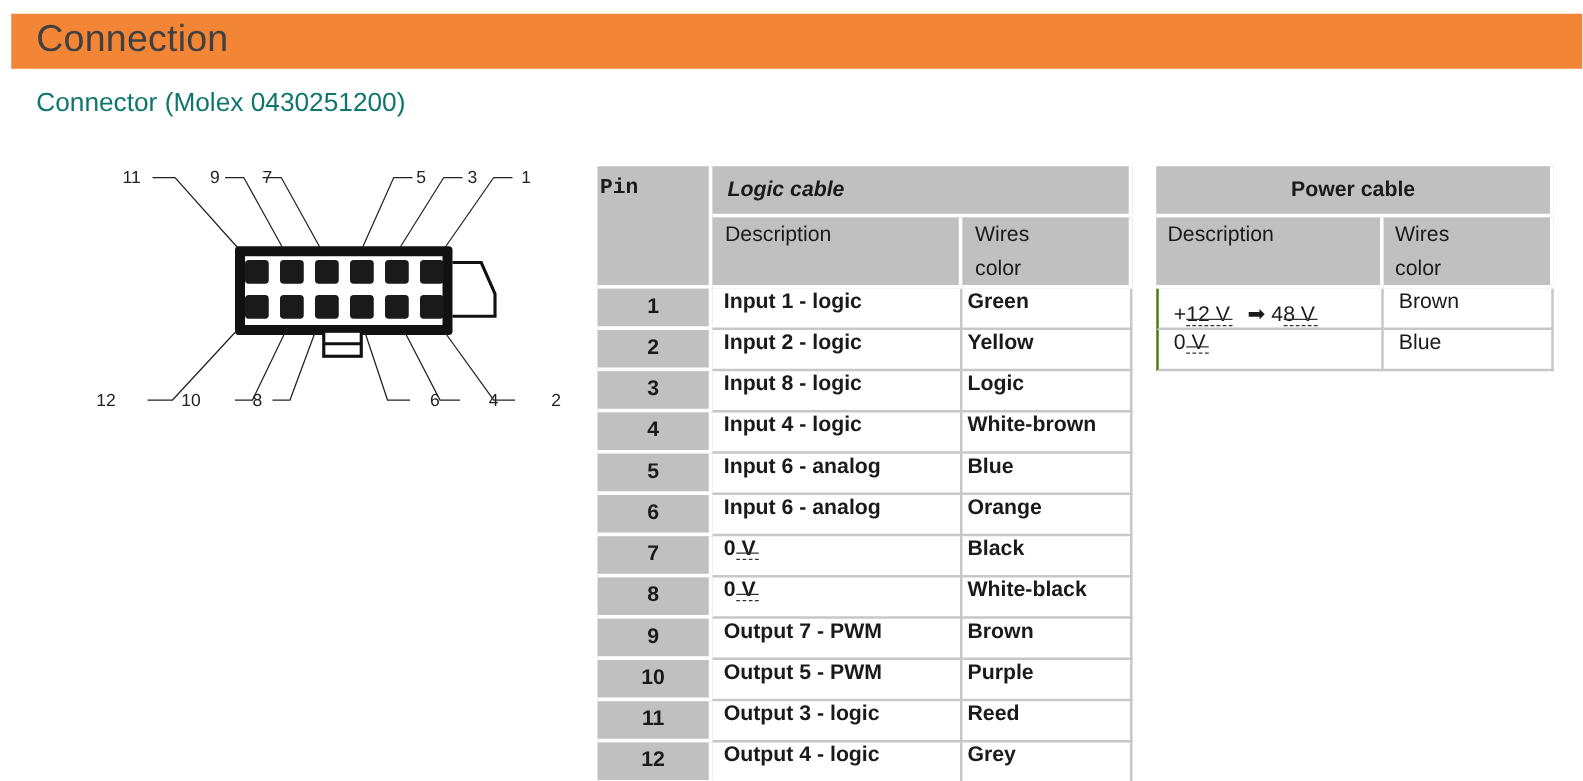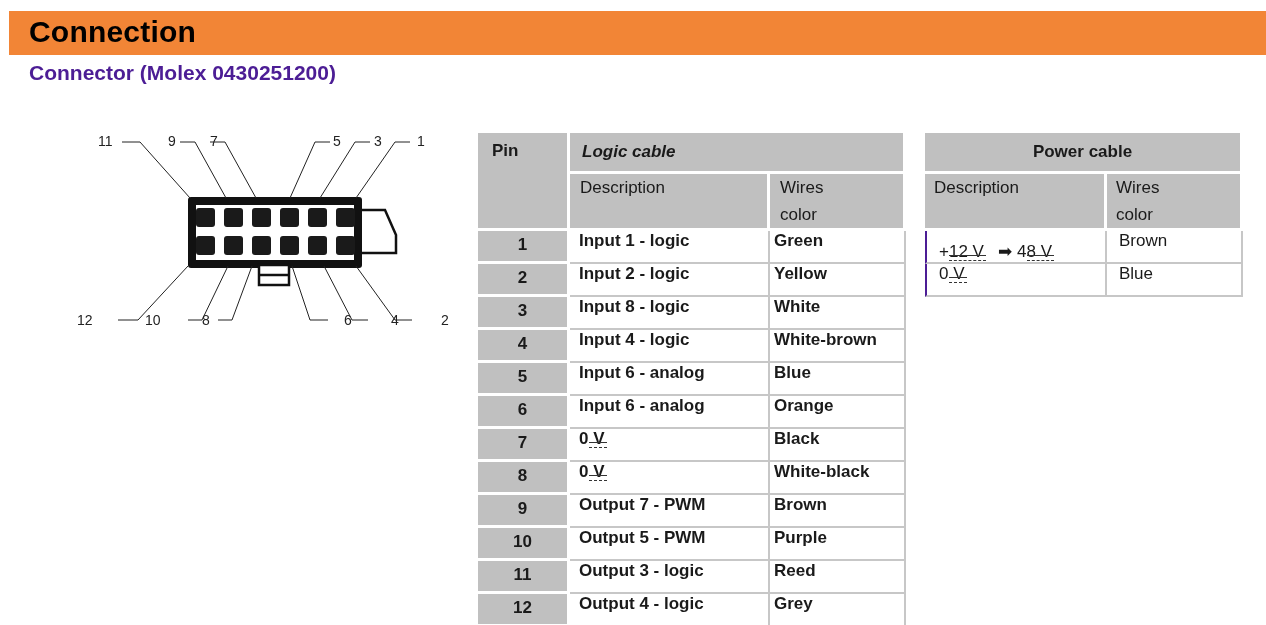--- a/index.html
+++ b/index.html
@@ -1,50 +1,50 @@
 <!DOCTYPE html>
 <html><head>
 <meta charset="utf-8">
 <style>
   * { box-sizing: border-box; margin: 0; padding: 0; }
   body { width: 1266px; height: 625px; background: #ffffff; font-family: "Liberation Sans", sans-serif; color: #1a1a1a; position: relative; overflow: hidden; }
   .banner { position: absolute; left: 9px; top: 11px; width: 1257px; height: 44px; background: #f28536; }
-  .banner h1 { position: absolute; left: 20px; top: 4px; font-size: 30px; font-weight: bold; color: #000000; letter-spacing: 0.2px; }
-  .subtitle { position: absolute; left: 29px; top: 61px; font-size: 21px; font-weight: bold; color: #4c1d95; }
+  .banner h1 { position: absolute; left: 20px; top: 4px; font-size: 30px; font-weight: normal; color: #404040; letter-spacing: 0.2px; }
+  .subtitle { position: absolute; left: 29px; top: 71px; font-size: 21px; font-weight: normal; color: #0f766e; }
 
   .diagram { position: absolute; left: 60px; top: 120px; width: 410px; height: 220px; }
   .diagram svg text { font-family: "Liberation Sans", sans-serif; font-size: 14px; fill: #222; }
 
   table { border-collapse: separate; border-spacing: 0; position: absolute; font-size: 17px; }
   td, th { font-weight: normal; text-align: left; vertical-align: top; }
   .hdr { background: #c0c0c0; }
   .bold { font-weight: bold; }
 
   .logic { left: 478px; top: 133px; width: 428px; }
   .logic col.c1 { width: 92px; }
   .logic col.c2 { width: 200px; }
   .logic col.c3 { width: 136px; }
   .logic th, .logic td { border-right: 3px solid #fff; border-bottom: 3px solid #fff; padding: 0 10px; }
-  .logic th.h-pin { padding: 8px 14px; }
+  .logic th.h-pin { padding: 8px 2px; font-family: Liberation Mono, monospace; }
   .logic th.h-cable { height: 37px; padding: 9px 12px; font-style: italic; }
   .logic th.h-sub { height: 55px; padding: 0 10px; line-height: 27px; }
   .logic td.pin { background: #c0c0c0; text-align: center; font-weight: bold; vertical-align: top; padding-top: 4px; }
   .logic td.desc, .logic td.wire { border: none; border-right: 2px solid #c7c7c7; border-bottom: 2px solid #c7c7c7; font-weight: bold; }
   .logic td.desc { padding-left: 9px; }
   .logic td.wire { padding-left: 4px; margin-top: 36px; }
   .logic tr.r td { height: 33px; }
 
   .power { left: 925px; top: 133px; width: 318px; }
   .power col.p1 { width: 182px; }
   .power col.p2 { width: 136px; }
   .power th { border-right: 3px solid #fff; border-bottom: 3px solid #fff; padding: 0 9px; }
   .power th.h-cable { height: 37px; padding: 9px 9px; text-align: center; }
   .power th.h-sub { height: 55px; line-height: 27px; }
   .power td { border-right: 2px solid #c7c7c7; border-bottom: 2px solid #c7c7c7; height: 33px; padding: 0 9px; }
-  .power td:first-child { border-left: 2px solid #4c1d95; padding-left: 12px; }
+  .power td:first-child { border-left: 2px solid #4d7c0f; padding-left: 12px; }
   .power td.wire { padding-left: 12px; }
   .vdc { display: inline-block; position: relative; }
   .vdc::after { content: ""; position: absolute; left: 10px; right: -2px; bottom: 1px; height: 4px; border-top: 1px solid #333; border-bottom: 1px dashed #333; }
 </style>
 </head>
 <body>
 
 <div class="banner">
   <h1>Connection</h1>
 </div>
@@ -126,21 +126,21 @@
         <td class="wire">Green</td>
       </tr>
   <tr class="r">
         <td class="pin">2</td>
         <td class="desc">Input 2 - logic</td>
         <td class="wire">Yellow</td>
       </tr>
   <tr class="r">
         <td class="pin">3</td>
         <td class="desc">Input 8 - logic</td>
-        <td class="wire">White</td>
+        <td class="wire">Logic</td>
       </tr>
   <tr class="r">
         <td class="pin">4</td>
         <td class="desc">Input 4 - logic</td>
         <td class="wire">White-brown</td>
       </tr>
   <tr class="r">
         <td class="pin">5</td>
         <td class="desc">Input 6 - analog</td>
         <td class="wire">Blue</td>

